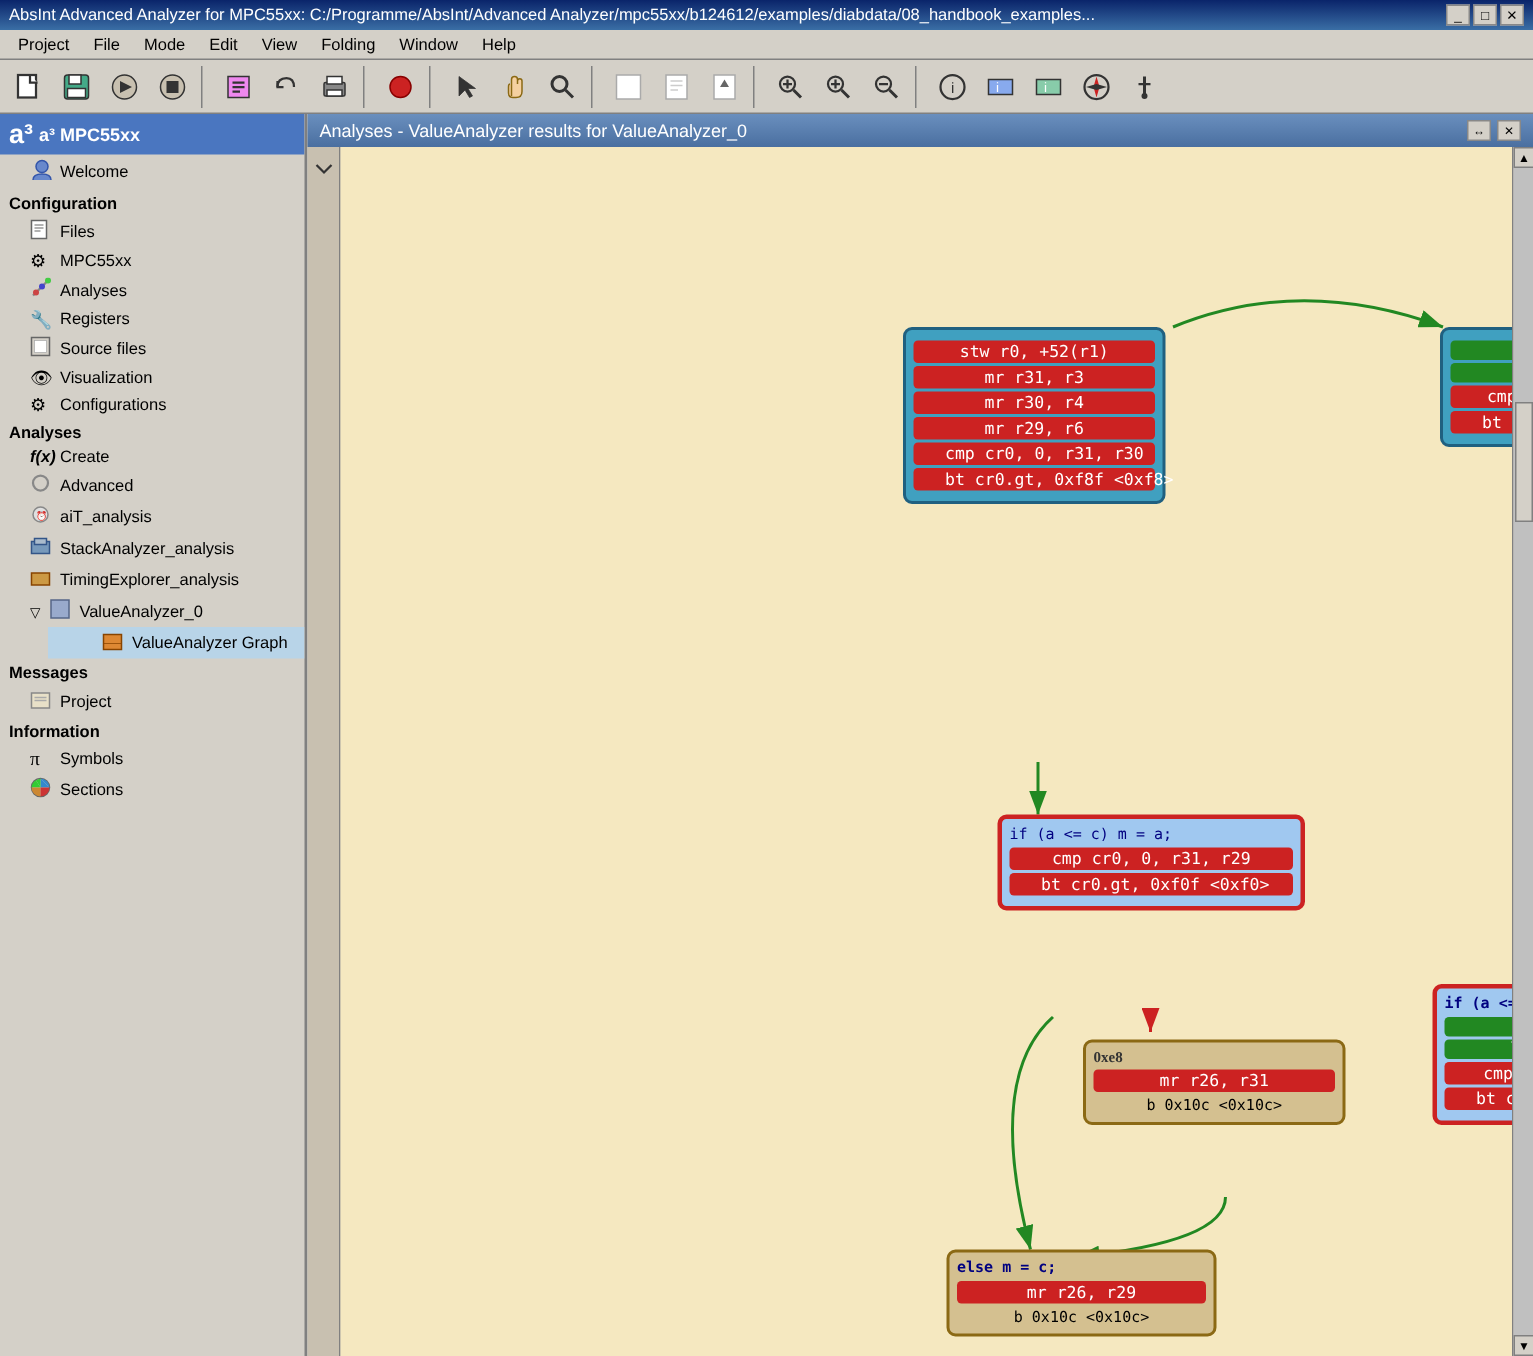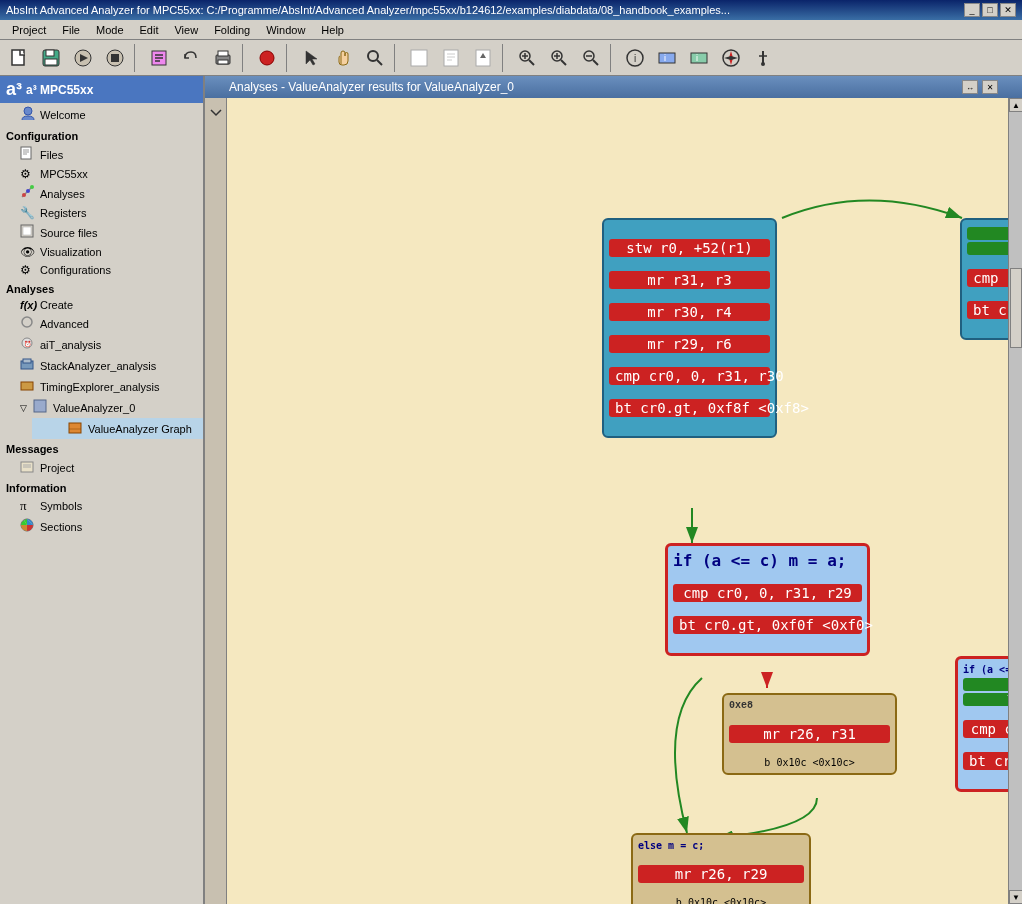--- a/index.html
+++ b/index.html
@@ -104,21 +104,21 @@
       flex: 1;
       display: flex;
       flex-direction: column;
       background: #d4d0c8;
     }
 
     
     #analysis-header {
       background: linear-gradient(to bottom, #6a8fbe, #4a6fa0);
       color: white;
-      padding: 3px 24px;
+      padding: 3px 8px;
       font-size: 12px;
       display: flex;
       align-items: center;
       justify-content: space-between;
       height: 22px;
     }
     #analysis-header .header-controls { display: flex; gap: 4px; }
     #analysis-header .hdr-btn {
       width: 16px; height: 14px; background: #d4d0c8; border: 1px solid #888;
       font-size: 8px; display: flex; align-items: center; justify-content: center;
@@ -158,25 +158,25 @@
       width: 12px;
       height: 80px;
       background: #d4d0c8;
       border: 1px solid #808080;
       left: 1px;
     }
     .cfg-instr {
       background: #cc2222;
       color: white;
       border-radius: 3px;
-      padding: 1px 6px;
-      margin: 14px 0;
+      padding: 1px 21px;
+      margin: 2px 0;
       text-align: center;
       font-family: monospace;
-      font-size: 14px;
+      font-size: 11px;
       white-space: nowrap;
     }
     .cfg-instr-green {
       background: #228822;
       color: white;
       border-radius: 3px;
       padding: 1px 6px;
       margin: 2px 0;
       text-align: center;
       font-family: monospace;
@@ -598,27 +598,27 @@
         <div style="position:absolute;left:375px;top:120px;width:175px;background:#40a0c0;border:2px solid #206080;border-radius:6px;padding:5px;">
           <div class="cfg-instr">stw r0, +52(r1)</div>
           <div class="cfg-instr">mr r31, r3</div>
           <div class="cfg-instr">mr r30, r4</div>
           <div class="cfg-instr">mr r29, r6</div>
           <div class="cfg-instr">cmp cr0, 0, r31, r30</div>
           <div class="cfg-instr">bt cr0.gt, 0xf8f &lt;0xf8&gt;</div>
         </div>
 
         <div style="position:absolute;left:438px;top:445px;width:205px;background:#a0c8f0;border:3px solid #cc2222;border-radius:6px;padding:5px;">
-          <div style="color:#000080;font-size:16px;font-weight:bold;margin-bottom:3px;font-family:monospace;">if (a &lt;= c)  m = a;</div>
+          <div style="color:#000080;font-size:10px;font-weight:normal;margin-bottom:3px;font-family:monospace;">if (a &lt;= c)  m = a;</div>
           <div class="cfg-instr">cmp cr0, 0, r31, r29</div>
           <div class="cfg-instr">bt cr0.gt, 0xf0f &lt;0xf0&gt;</div>
         </div>
 
         <div style="position:absolute;left:495px;top:595px;width:175px;background:#d4c090;border:2px solid #8b6914;border-radius:6px;padding:5px;">
-          <div style="font-size:10px;font-weight:bold;margin-bottom:0;font-family:Liberation Mono, monospace;color:#333;">0xe8</div>
+          <div style="font-size:10px;font-weight:bold;margin-bottom:0;font-family:Liberation Serif, serif;color:#333;">0xe8</div>
           <div class="cfg-instr">mr r26, r31</div>
           <div style="font-size:10px;font-family:monospace;color:#000;margin-top:4px;text-align:center;">b 0x10c &lt;0x10c&gt;</div>
         </div>
 
         <div style="position:absolute;left:404px;top:735px;width:180px;background:#d4c090;border:2px solid #8b6914;border-radius:6px;padding:5px;">
           <div style="font-size:10px;font-weight:bold;margin-bottom:3px;font-family:monospace;color:#000080;">else      m = c;</div>
           <div class="cfg-instr">mr r26, r29</div>
           <div style="font-size:10px;font-family:monospace;color:#000;margin-top:4px;text-align:center;">b 0x10c &lt;0x10c&gt;</div>
         </div>
 

